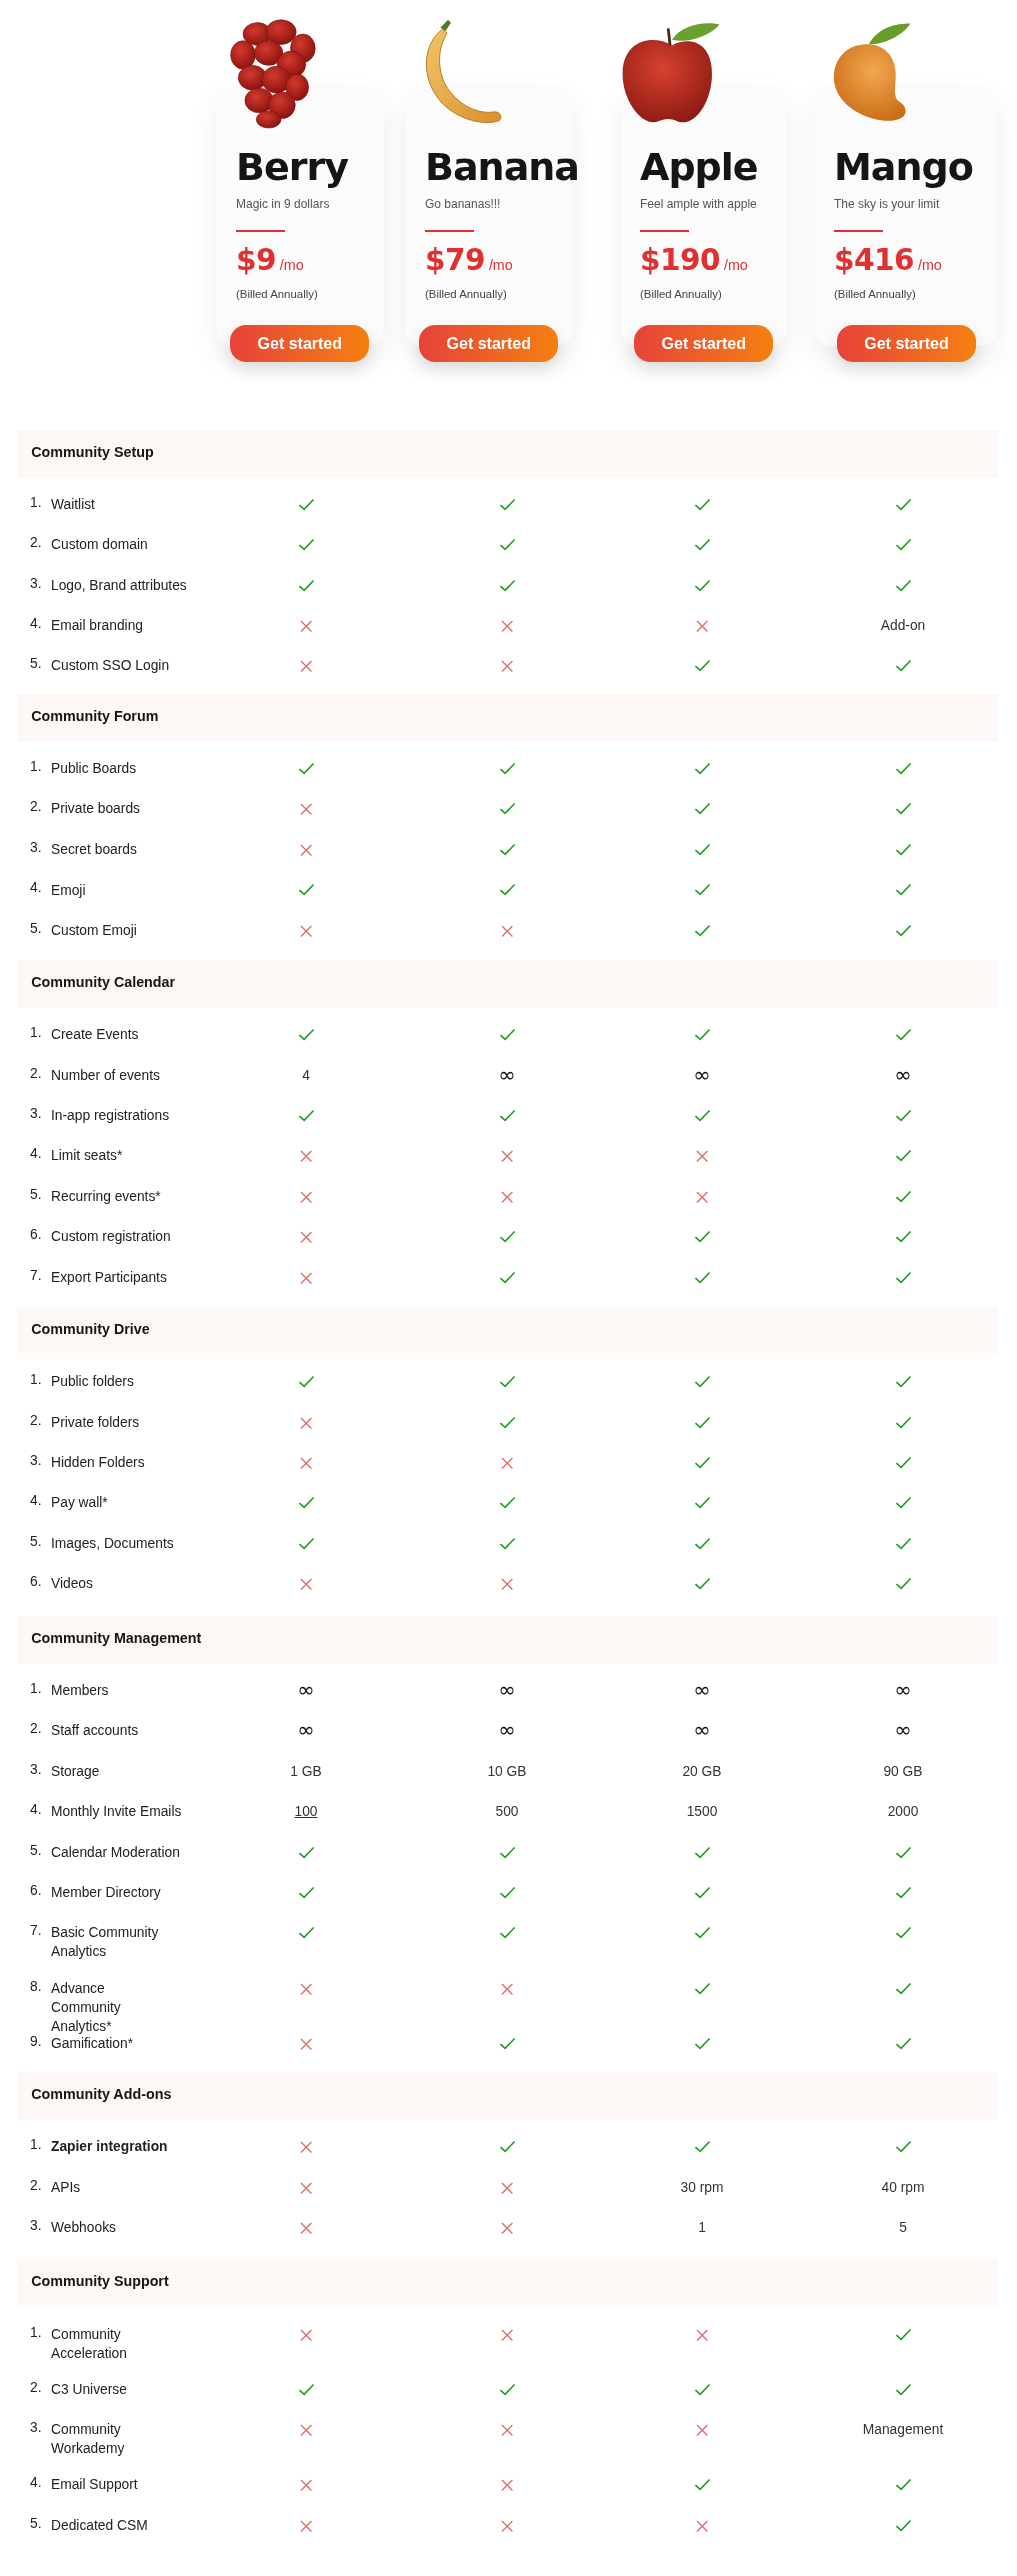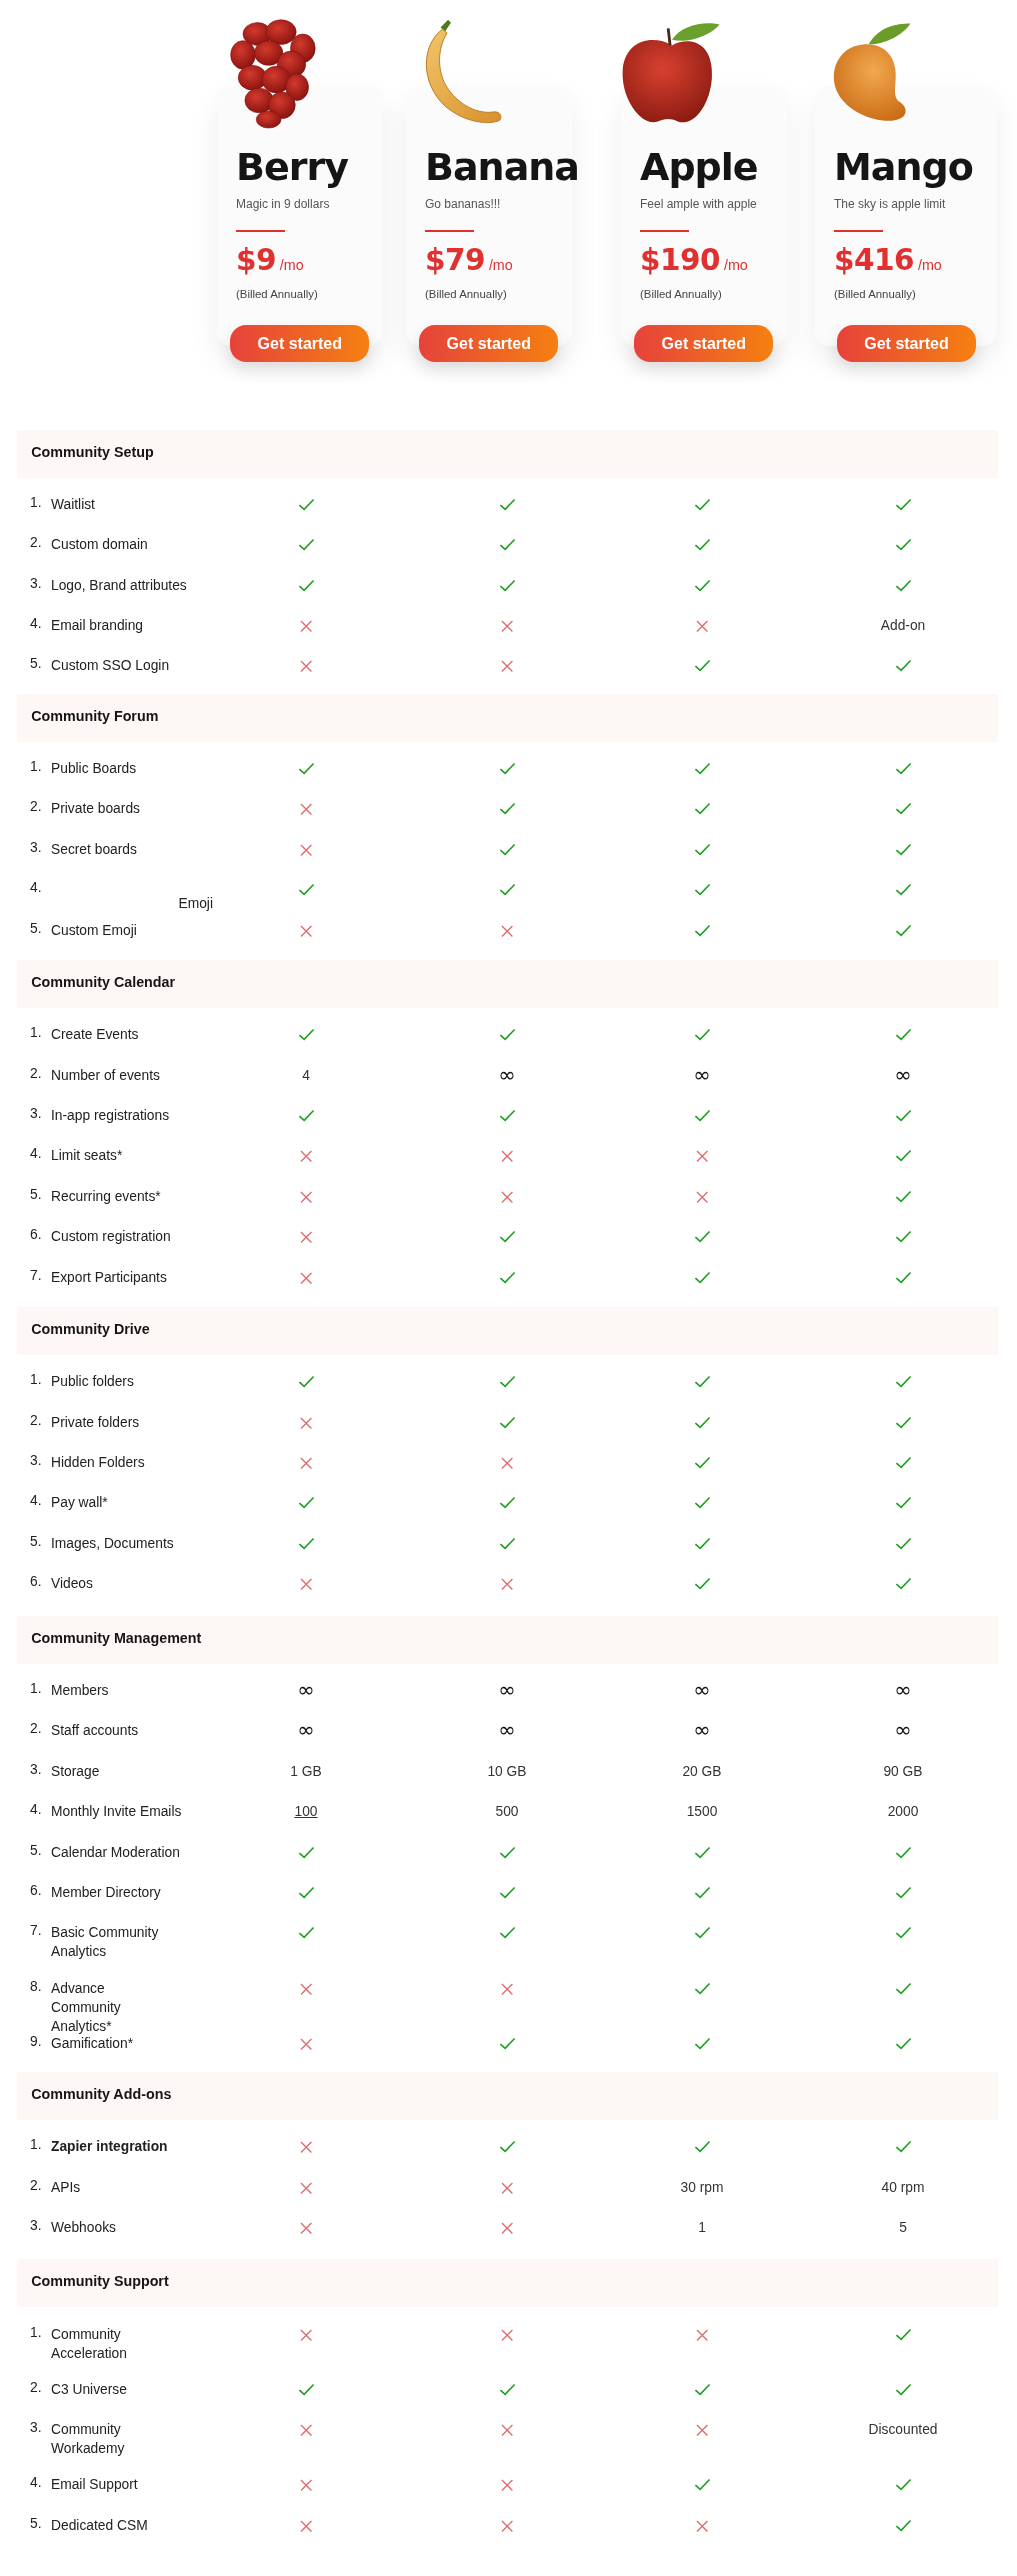--- a/index.html
+++ b/index.html
@@ -109,21 +109,21 @@
       <defs>
           <radialGradient id="mg1" cx="55%" cy="35%" r="70%">
             <stop offset="0" stop-color="#f3a84e"></stop>
             <stop offset="1" stop-color="#c96c16"></stop>
           </radialGradient>
         </defs>
       <path d="M40 30 C14 32, 2 60, 14 82 C24 100, 50 112, 72 110 C88 108, 88 96, 78 90 C70 84, 76 70, 74 56 C72 40, 60 28, 40 30 Z" fill="url(#mg1)"></path>
       <path d="M46 30 C56 12, 74 8, 90 8 C82 20, 64 30, 46 30 Z" fill="#6a9c2a"></path>
     </svg>
     <div class="name">Mango</div>
-    <div class="tagline">The sky is apple limit</div>
+    <div class="tagline">The sky is your limit</div>
     <div class="divider"></div>
     <div class="price"><span>$416</span><span class="per">/mo</span></div>
     <div class="billing">(Billed Annually)</div>
     <button class="cta" style="left:22px;">Get started</button>
   </div>
 </div>
 
 <div class="table" id="feature-table">
     <div class="section-header" style="top: 430px;">
       <div class="label">Community Setup</div>
@@ -252,21 +252,21 @@
         </svg></span>
       <span class="cell" style="left: 702px; top: 9.5px;"><svg width="17" height="13.3" viewBox="0 0 18 14">
           <path d="M1.5 7.5 L6.5 12 L16.5 1.5" fill="none" stroke="#1f9e22" stroke-width="1.7"></path>
         </svg></span>
       <span class="cell" style="left: 903px; top: 9.5px;"><svg width="17" height="13.3" viewBox="0 0 18 14">
           <path d="M1.5 7.5 L6.5 12 L16.5 1.5" fill="none" stroke="#1f9e22" stroke-width="1.7"></path>
         </svg></span>
     </div>
     <div class="row" style="top: 870px; height: 40px;">
       <span class="num" style="top: 9.5px;">4.</span>
-      <span class="feat" style="top: 24px; text-align: right;">Emoji</span>
+      <span class="feat" style="top: 11px;">Emoji</span>
       <span class="cell" style="left: 306px; top: 9.5px;"><svg width="17" height="13.3" viewBox="0 0 18 14">
           <path d="M1.5 7.5 L6.5 12 L16.5 1.5" fill="none" stroke="#1f9e22" stroke-width="1.7"></path>
         </svg></span>
       <span class="cell" style="left: 507px; top: 9.5px;"><svg width="17" height="13.3" viewBox="0 0 18 14">
           <path d="M1.5 7.5 L6.5 12 L16.5 1.5" fill="none" stroke="#1f9e22" stroke-width="1.7"></path>
         </svg></span>
       <span class="cell" style="left: 702px; top: 9.5px;"><svg width="17" height="13.3" viewBox="0 0 18 14">
           <path d="M1.5 7.5 L6.5 12 L16.5 1.5" fill="none" stroke="#1f9e22" stroke-width="1.7"></path>
         </svg></span>
       <span class="cell" style="left: 903px; top: 9.5px;"><svg width="17" height="13.3" viewBox="0 0 18 14">
@@ -693,21 +693,21 @@
       <span class="feat" style="top: 9.5px; width: 114px;">Community Workademy</span>
       <span class="cell" style="left: 306px; top: 9.5px;"><svg width="12.4" height="12.4" viewBox="0 0 13 13">
           <path d="M1 1 L12 12 M12 1 L1 12" fill="none" stroke="#e06a6a" stroke-width="1.4"></path>
         </svg></span>
       <span class="cell" style="left: 507px; top: 9.5px;"><svg width="12.4" height="12.4" viewBox="0 0 13 13">
           <path d="M1 1 L12 12 M12 1 L1 12" fill="none" stroke="#e06a6a" stroke-width="1.4"></path>
         </svg></span>
       <span class="cell" style="left: 702px; top: 9.5px;"><svg width="12.4" height="12.4" viewBox="0 0 13 13">
           <path d="M1 1 L12 12 M12 1 L1 12" fill="none" stroke="#e06a6a" stroke-width="1.4"></path>
         </svg></span>
-      <span class="cell" style="left: 903px; top: 9.5px;">Discounted</span>
+      <span class="cell" style="left: 903px; top: 9.5px;">Management</span>
     </div>
     <div class="row" style="top: 2465px; height: 40px;">
       <span class="num" style="top: 9.5px;">4.</span>
       <span class="feat" style="top: 9.5px;">Email Support</span>
       <span class="cell" style="left: 306px; top: 9.5px;"><svg width="12.4" height="12.4" viewBox="0 0 13 13">
           <path d="M1 1 L12 12 M12 1 L1 12" fill="none" stroke="#e06a6a" stroke-width="1.4"></path>
         </svg></span>
       <span class="cell" style="left: 507px; top: 9.5px;"><svg width="12.4" height="12.4" viewBox="0 0 13 13">
           <path d="M1 1 L12 12 M12 1 L1 12" fill="none" stroke="#e06a6a" stroke-width="1.4"></path>
         </svg></span>

